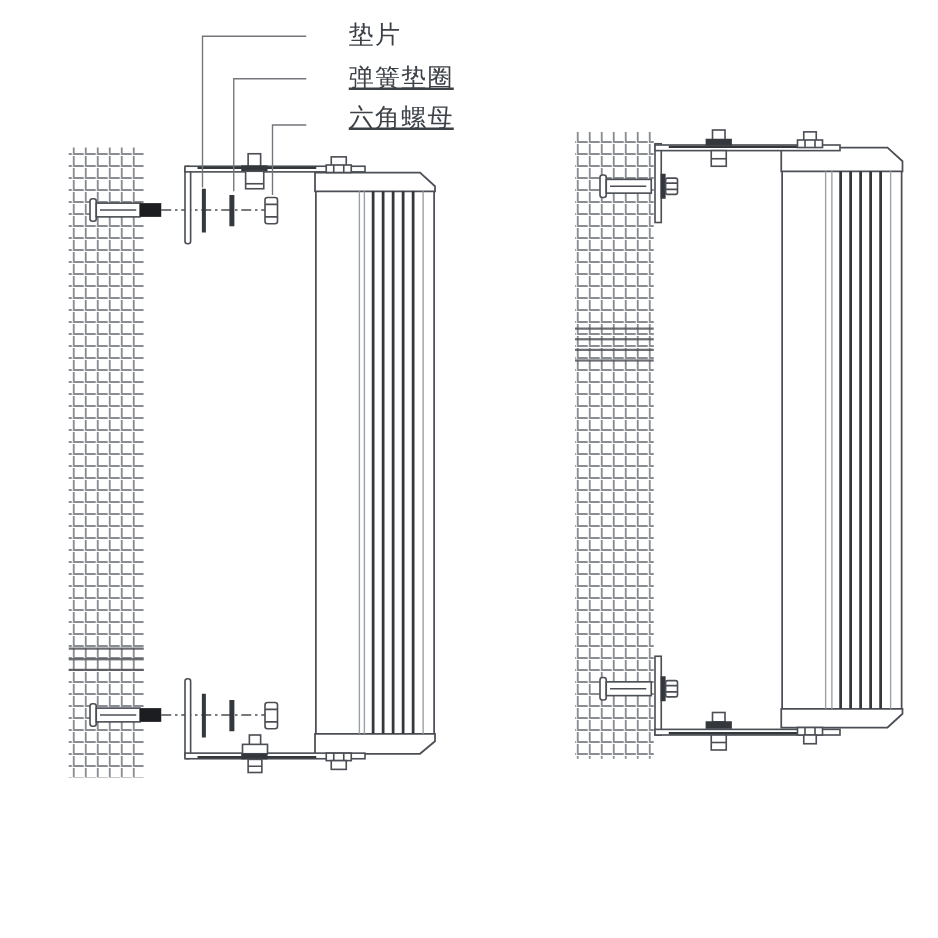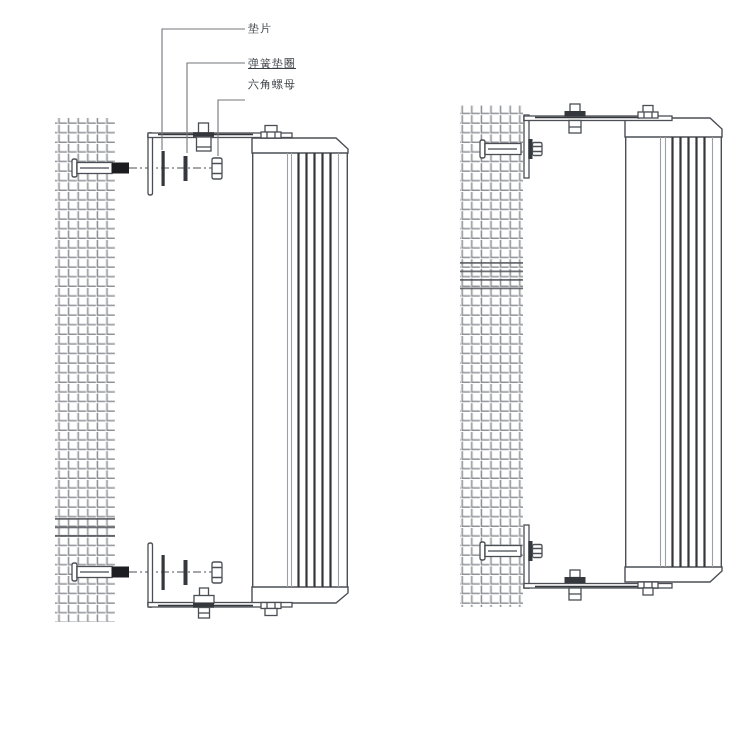--- a/index.html
+++ b/index.html
@@ -25,29 +25,30 @@
   .b  { fill:var(--fill-black); stroke:none; }
   .lt { fill:none; stroke:#9aa0a5; stroke-width:1.1; }
   .rib{ fill:none; stroke:var(--dark-line); stroke-width:2.2; }
   .dd { fill:none; stroke:var(--line); stroke-width:1.1; stroke-dasharray:8 3 2 3; }
   .ldr{ fill:none; stroke:var(--leader); stroke-width:1.1; }
   .hp { fill:none; stroke:var(--wall-hatch); stroke-width:1.5; }
   .row{ fill:#53565c; opacity:.85; }
   
   .callout{
     position:absolute;
-    font-size:11px;
+    font-size:20px;
     line-height:16px;
     color:var(--text);
     letter-spacing:1px;
     white-space:nowrap;
+    margin-left:31px;
   }
   .co1{left:248px;top:20px;}
   .co2{left:248px;top:55px;text-decoration:underline;}
-  .co3{left:248px;top:76px;}
+  .co3{left:248px;top:87px;text-decoration:underline;}
 </style>
 </head>
 <body>
 
 <div class="canvas">
 
   <svg width="750" height="750" viewBox="0 0 750 750">
     <defs>
       <pattern id="wallpat" width="9.6" height="9.6" patternUnits="userSpaceOnUse">
         <path class="hp" d="M1.4,0 V8 H9.4"></path>

